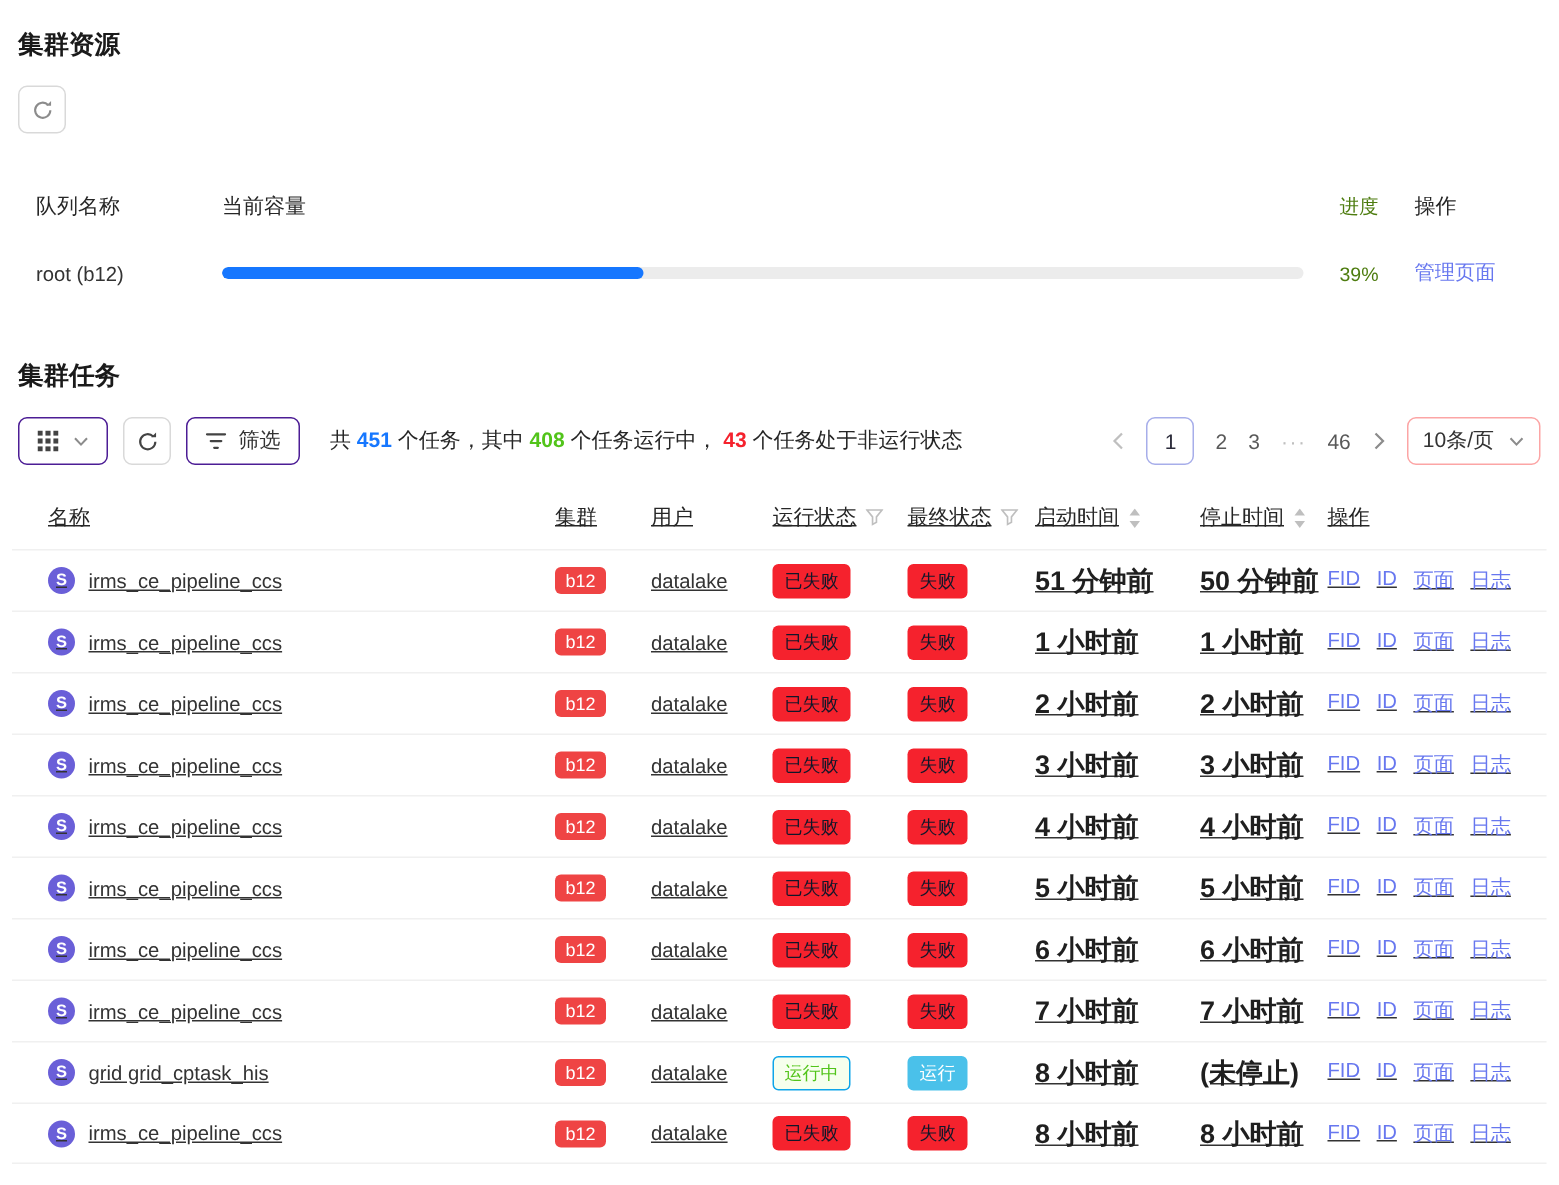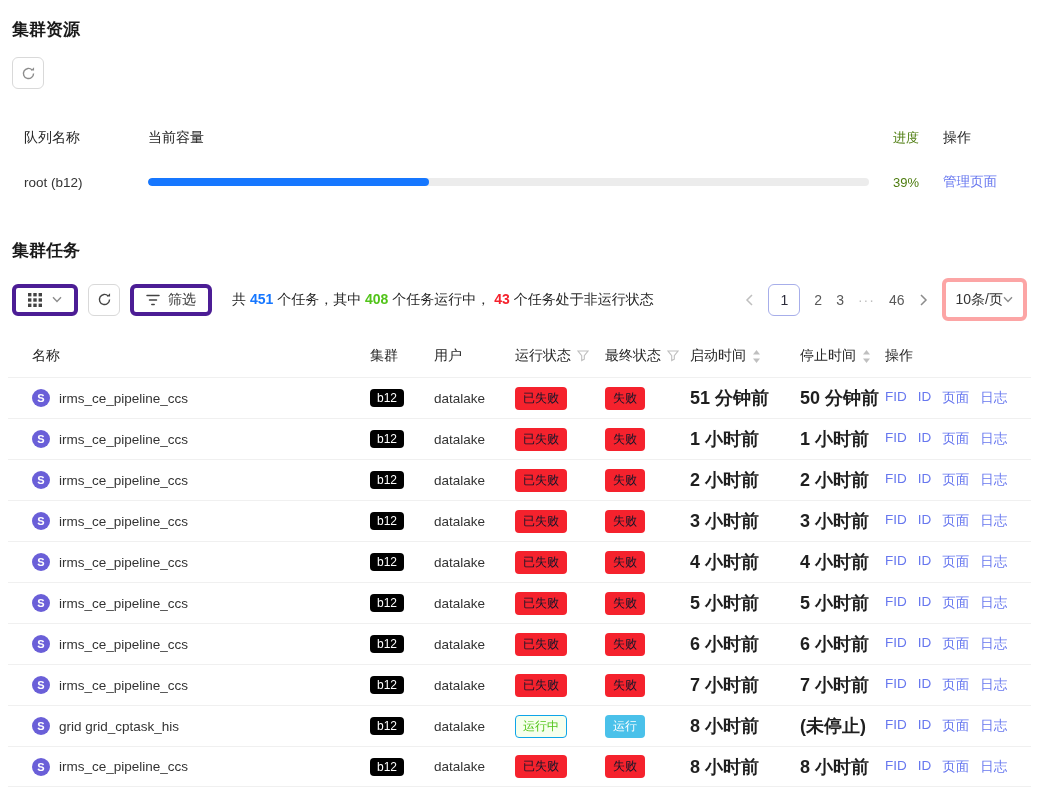--- a/index.html
+++ b/index.html
@@ -24,21 +24,21 @@
     width: 32px; height: 32px;
     border: 1px solid #d9d9d9;
     border-radius: 6px;
     background: #fff;
     display: inline-flex; align-items: center; justify-content: center;
     cursor: pointer;
     color: #434343;
   }
   .btn {
     height: 32px;
-    border: 4px solid #4c1d95;
+    border: 1px solid #4c1d95;
     border-radius: 6px;
     background: #fff;
     display: inline-flex; align-items: center; gap: 8px;
     padding: 0 12px;
     font-size: 14px;
     color: #333;
     cursor: pointer;
   }
 
   
@@ -80,53 +80,54 @@
   .pg-num { cursor: pointer; font-size: 14px; color: #595959; }
   .pg-num.active {
     width: 32px; height: 32px;
     border: 1px solid #a7aeea;
     border-radius: 6px;
     display: inline-flex; align-items: center; justify-content: center;
     color: #2b2b3a; background: #fff;
   }
   .pg-ellipsis { color: #bfbfbf; letter-spacing: 1px; cursor: pointer; }
   .select {
-    height: 43px;
-    border: 4px solid #fca5a5;
+    height: 32px;
+    border: 1px solid #fca5a5;
     border-radius: 6px;
     background: #fff;
-    display: inline-flex; align-items: center; 
+    display: inline-flex; align-items: center; gap: 10px;
     padding: 0 10px;
     font-size: 14px; color: #333;
     cursor: pointer;
   }
 
   
   .task-table { margin-top: 14px; }
   .task-grid {
     display: grid;
     grid-template-columns: 1fr 64px 81px 90px 85px 110px 85px 130px;
     align-items: center;
     padding: 0 16px 0 24px;
+    text-decoration: underline;
   }
   .task-head { height: 42px; font-weight: 500; color: #262626; }
   .head-cell { display: flex; align-items: center; gap: 6px; }
   .task-row { height: 41px; border-top: 1px solid #f0f0f0; font-size: 13.5px; color: #333; }
   .task-body .task-row:last-child { border-bottom: 1px solid #f0f0f0; }
 
   .name-cell { display: flex; align-items: center; gap: 9px; min-width: 0; }
   .avatar {
     width: 18px; height: 18px; border-radius: 50%;
     background: #6a5fd8; color: #fff;
     font-size: 11px; font-weight: 700;
     display: inline-flex; align-items: center; justify-content: center;
     flex: none;
   }
   .cluster-badge {
-    background: #000000; color: #fff;
+    background: #ef4444; color: #fff;
     font-size: 12px; font-weight: 500;
     padding: 2px 7px; border-radius: 4px;
     display: inline-block;
   }
   .tag { font-size: 12px; padding: 3px 8px; border-radius: 4px; display: inline-block; white-space: nowrap; }
   .tag.fail { background: #f5222d; color: #0f172a; }
   .tag.run-outline { background: #f6ffed; border: 1px solid #0ea5e9; color: #52c41a; padding: 2px 7px; }
   .tag.run-solid { background: #4ac1ea; color: #fff; }
   .time-cell { font-weight: 700; color: #1f1f1f; font-size: 18px; }
   .ops-cell { display: flex; gap: 11px; }

